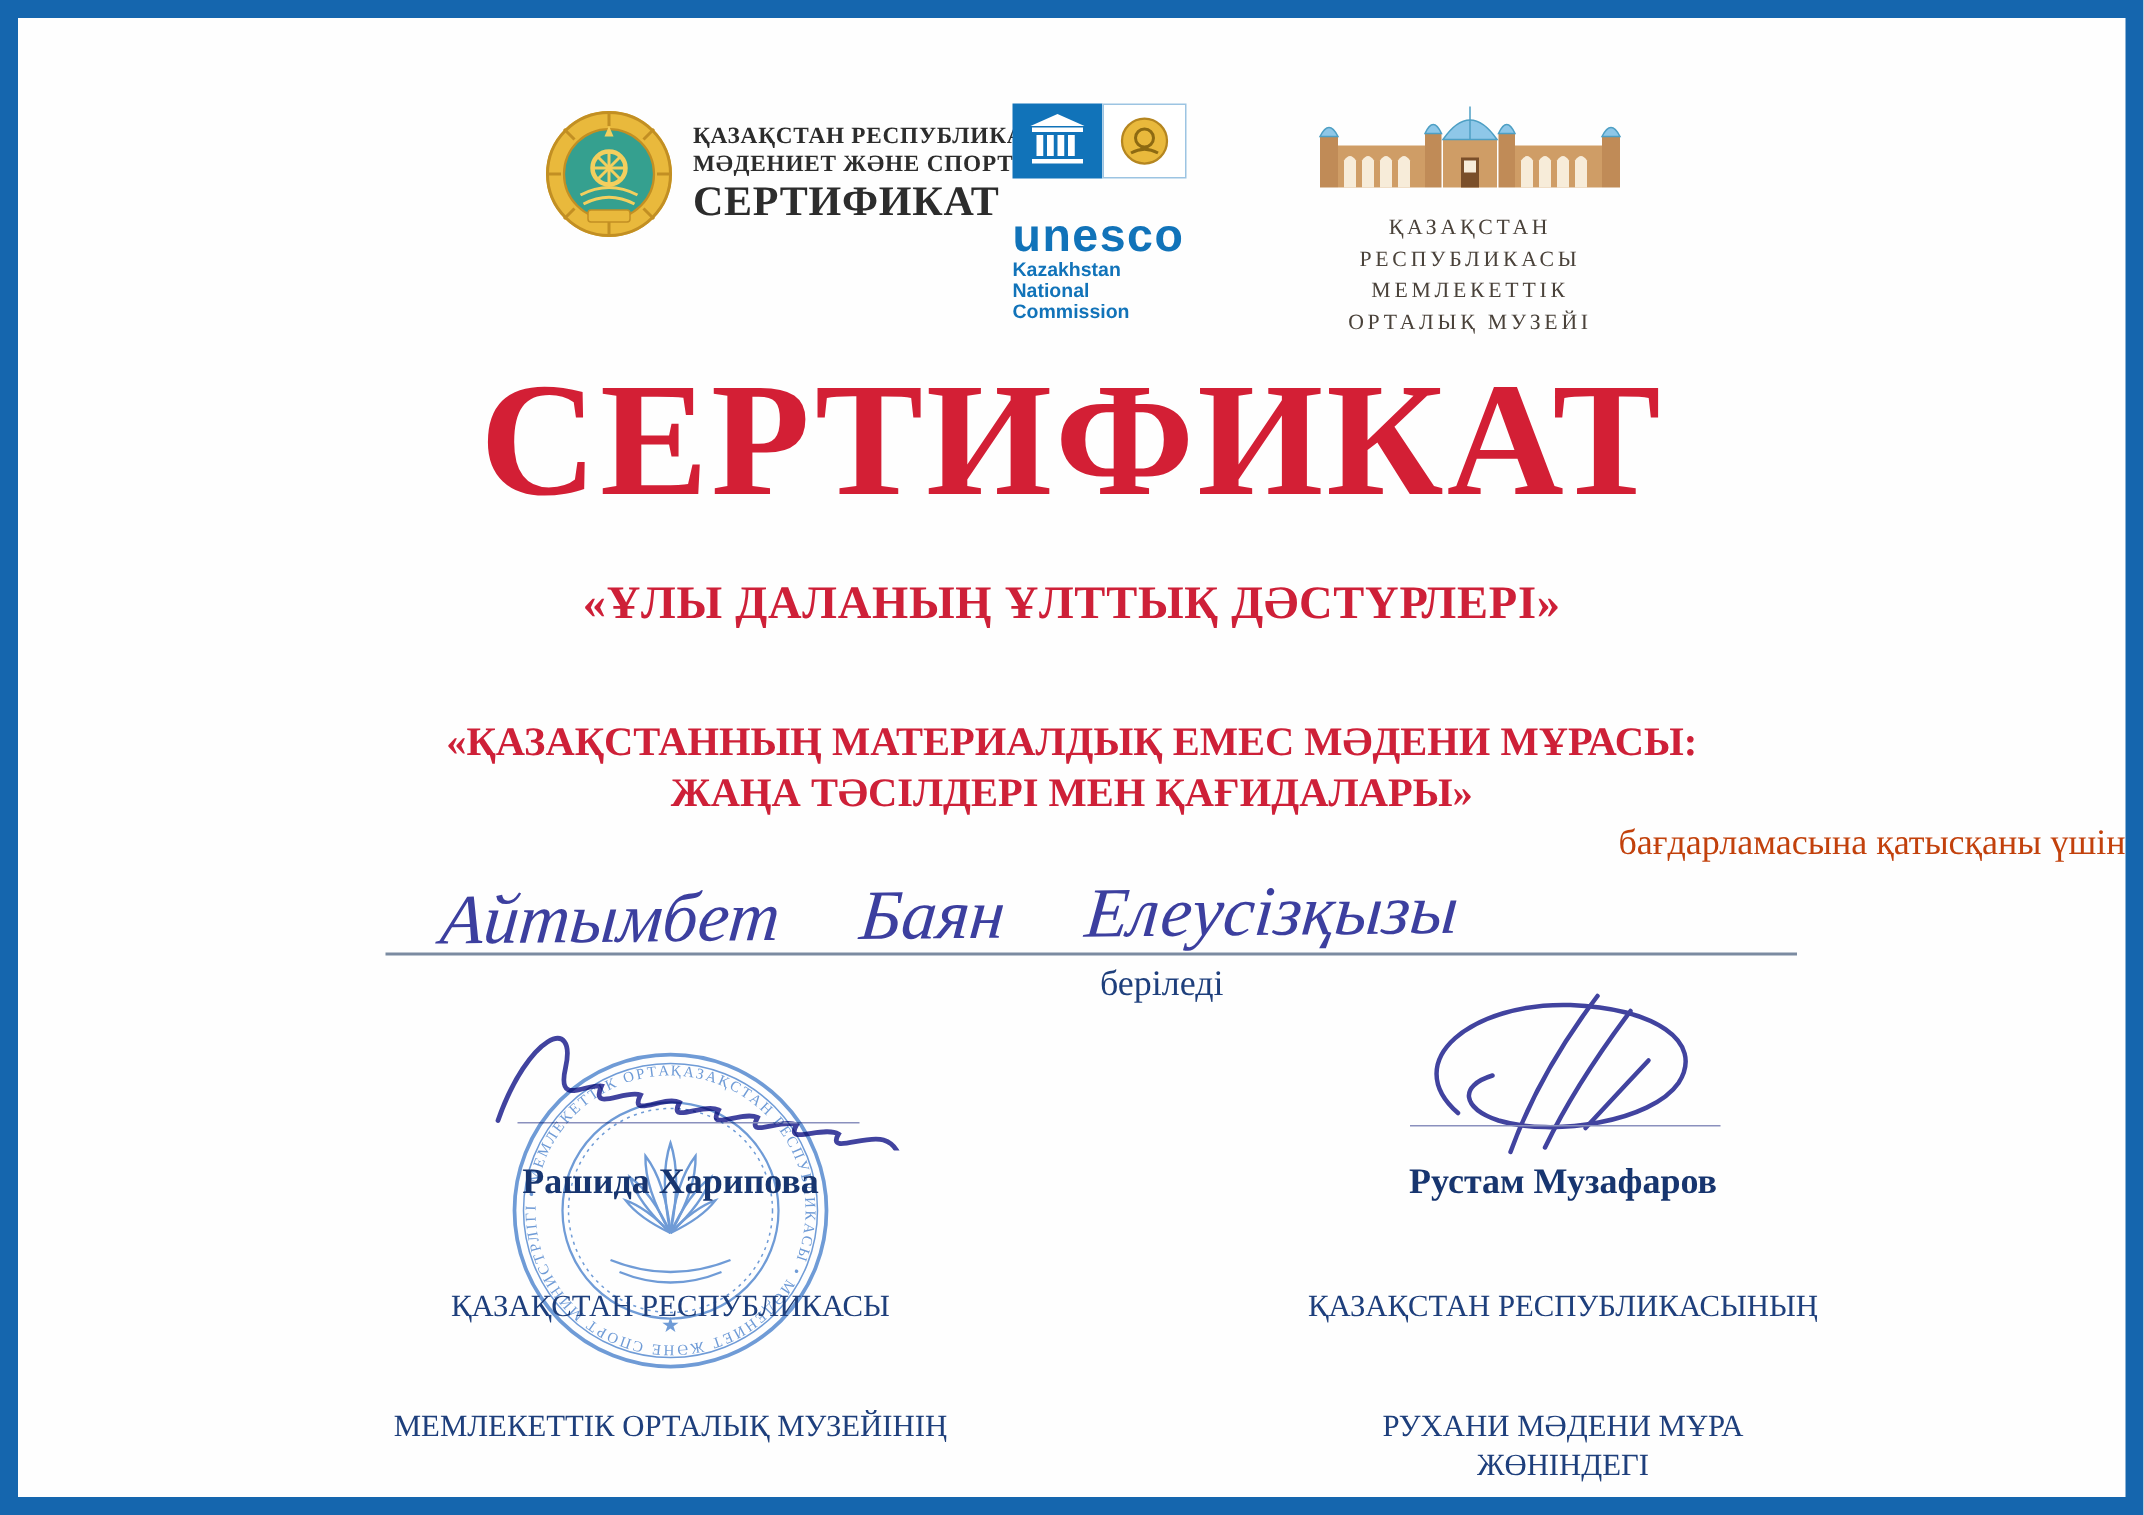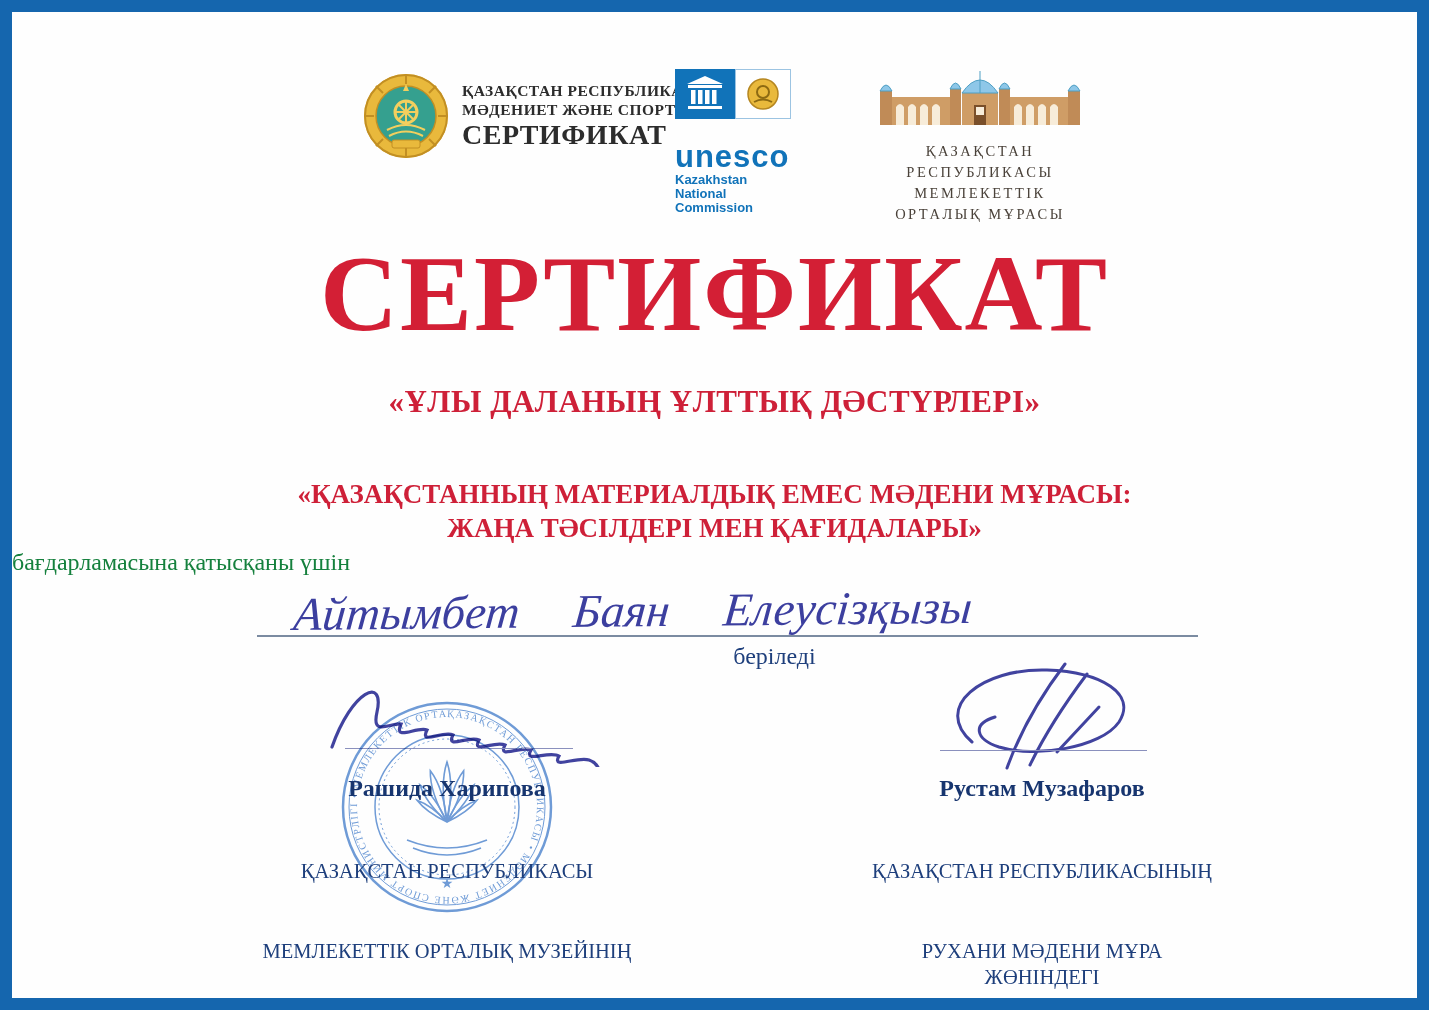--- a/index.html
+++ b/index.html
@@ -27,22 +27,22 @@
   .title{position:absolute; top:222px; left:0; width:100%; text-align:center;
     font-size:108px; font-weight:bold; color:#d31f35; letter-spacing:2px; line-height:120px;}
   .forum-name{position:absolute; top:372px; left:0; width:100%; text-align:center;
     font-size:31px; font-weight:bold; color:#ce2038; letter-spacing:.5px;}
   .forum-desc{position:absolute; top:412px; left:0; width:100%; text-align:center;
     font-size:27px; color:#1e3f7c;}
   .prog1{position:absolute; top:467px; left:0; width:100%; text-align:center;
     font-size:27px; font-weight:bold; color:#ce2038;}
   .prog2{position:absolute; top:501px; left:0; width:100%; text-align:center;
     font-size:27px; font-weight:bold; color:#ce2038;}
-  .participation{position:absolute; top:537px; left:0; width:100%; text-align:left;
-    font-size:24px; color:#15803d;}
+  .participation{position:absolute; top:537px; left:0; width:100%; text-align:right;
+    font-size:24px; color:#c2410c;}
   
   .recipient-name{position:absolute; left:282px; top:571px; width:760px;
     font-size:47px; font-style:italic; color:#3c3f9f;
     transform:rotate(-0.6deg) skewX(-6deg); word-spacing:42px; white-space:nowrap;}
   .name-line{position:absolute; left:245px; top:623px; width:941px; height:0;
     border-top:2px solid #7b8ba1;}
   .issued{position:absolute; top:631px; left:60px; width:100%; text-align:center;
     font-size:24px; color:#1e3f7c;}
   
   .sig-svg{position:absolute;}
@@ -155,21 +155,21 @@
         <path d="M121 22 Q126.5 10 132 22 Z" fill="#8ec7e8" stroke="#4e9fc4"></path>
 
         <rect x="84" y="26" width="36" height="32" fill="#cf9d66"></rect>
         <path d="M84 26 Q102 0 120 26 Z" fill="#8ec7e8" stroke="#4e9fc4"></path>
         <line x1="102" y1="4" x2="102" y2="26" stroke="#4e9fc4" stroke-width="1"></line>
         <rect x="96" y="38" width="12" height="20" fill="#7a4f2a"></rect>
         <rect x="98" y="40" width="8" height="8" fill="#f7ecd9"></rect>
       </svg>
       <div class="mus-text">
         <div>ҚАЗАҚСТАН  РЕСПУБЛИКАСЫ</div>
-        <div>МЕМЛЕКЕТТІК  ОРТАЛЫҚ  МҰРАСЫ</div>
+        <div>МЕМЛЕКЕТТІК  ОРТАЛЫҚ  МУЗЕЙІ</div>
       </div>
     </div>
   </div>
 
   <div class="title">СЕРТИФИКАТ</div>
   <div class="forum-name">«ҰЛЫ ДАЛАНЫҢ ҰЛТТЫҚ ДӘСТҮРЛЕРІ»</div>
   <div class="prog1">«ҚАЗАҚСТАННЫҢ МАТЕРИАЛДЫҚ ЕМЕС МӘДЕНИ МҰРАСЫ:</div>
   <div class="prog2">ЖАҢА ТӘСІЛДЕРІ МЕН ҚАҒИДАЛАРЫ»</div>
   <div class="participation">бағдарламасына қатысқаны үшін</div>
 

